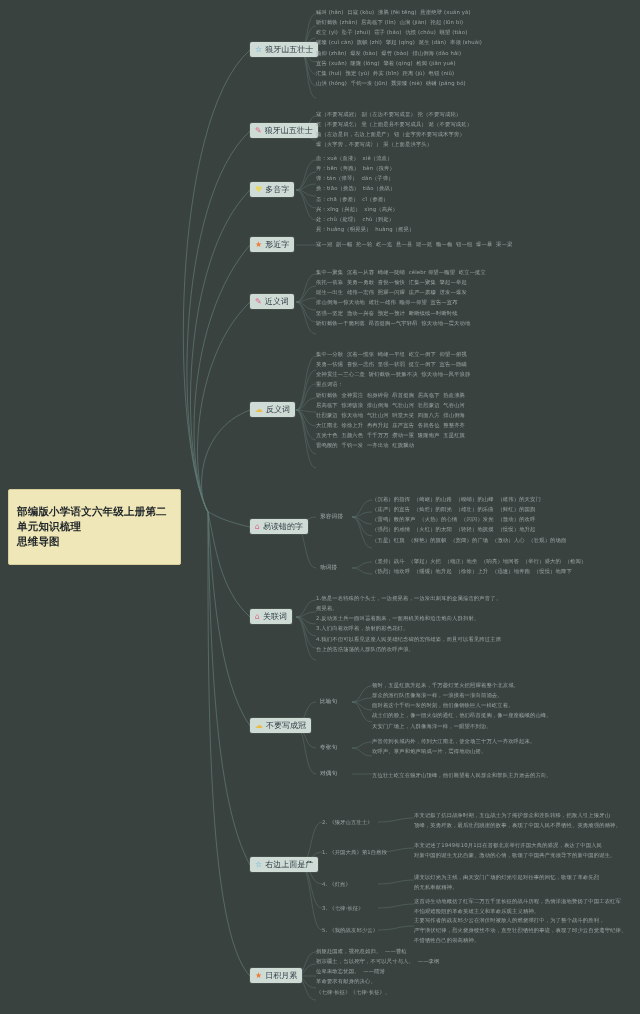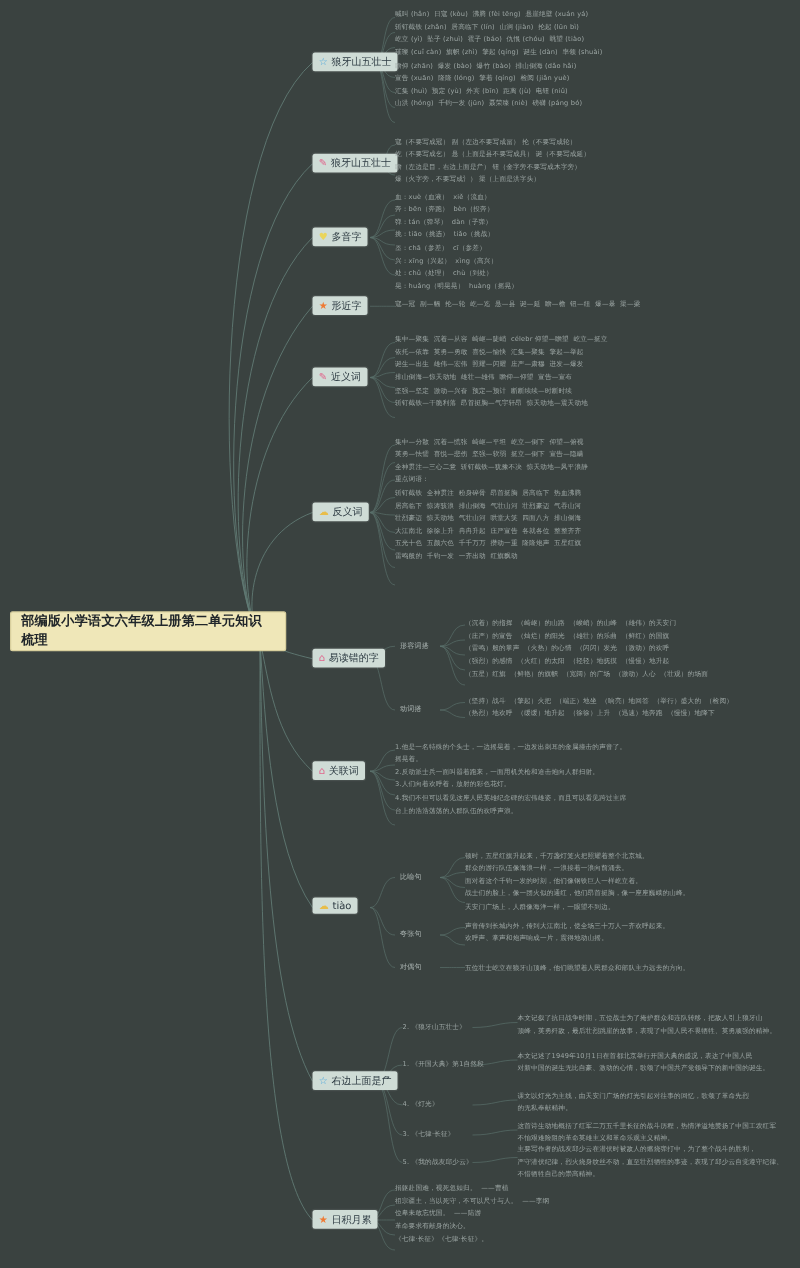--- a/index.html
+++ b/index.html
@@ -7,26 +7,26 @@
     width:640px;height:1014px;
     background:#3a4240;
     font-family:"DejaVu Sans","Liberation Sans",sans-serif;
     overflow:hidden;position:relative;
   }
   #canvas{position:absolute;inset:0;width:640px;height:1014px;}
   #edges{position:absolute;left:0;top:0;width:640px;height:1014px;pointer-events:none;}
 
   .root-node{
     position:absolute;
-    left:8px;top:489px;width:221px;
+    left:8px;top:489px;width:173px;
     background:#efe7b8;
     color:#20262a;
     border:1px solid #d8cf9d;
     border-radius:2px;
-    padding:0 8px;
+    padding:14px 8px;
     font-size:10.5px;
     line-height:1.45;
     font-weight:bold;
     letter-spacing:.2px;
     box-sizing:border-box;
   }
 
   .topic{
     position:absolute;
     display:flex;align-items:center;gap:3px;
@@ -173,20 +173,21 @@
       <path d="M296,976 C 306,976 304,952 316,952"></path>
       <path d="M296,976 C 306,976 304,964 316,964"></path>
       <path d="M296,976 C 306,976 304,976 316,976"></path>
       <path d="M296,976 C 306,976 304,988 316,988"></path>
       <path d="M296,976 C 306,976 304,1000 316,1000"></path>
     </g>
   </svg>
 
   <div class="root-node">
     <div>部编版小学语文六年级上册第二单元知识梳理</div>
+    <div>思维导图</div>
   </div>
 
   <div class="topic" style="left:250px;top:42px;">
     <span class="ico blue">☆</span>
     <span>狼牙山五壮士</span>
   </div>
   <div class="leafblock" style="left:316px;top:7px;width:300px;">喊叫 (hǎn)  日寇 (kòu)  沸腾 (fèi tēng)  悬崖绝壁 (xuán yá)
 斩钉截铁 (zhǎn)  居高临下 (lín)  山涧 (jiàn)  抡起 (lūn bì)
 屹立 (yì)  坠子 (zhuì)  雹子 (báo)  仇恨 (chóu)  眺望 (tiào)
 璀璨 (cuǐ càn)  旗帜 (zhì)  擎起 (qíng)  诞生 (dàn)  率领 (shuài)
@@ -269,21 +270,21 @@
   </div>
   <div class="leafblock" style="left:316px;top:593px;width:300px;">1.他是一名特殊的个头士，一边摇晃着，一边发出刺耳的金属撞击的声音了。
 摇晃着。
 2.反动派士兵一面叫嚣着跑来，一面用机关枪和迫击炮向人群扫射。
 3.人们向着欢呼着，放射的彩色花灯。
 4.我们不但可以看见这座人民英雄纪念碑的宏伟雄姿，而且可以看见跨过主席
 台上的浩浩荡荡的人群队伍的欢呼声浪。</div>
 
   <div class="topic" style="left:250px;top:718px;">
     <span class="ico gold">☁</span>
-    <span>tiào</span>
+    <span>不要写成冠</span>
   </div>
   <div class="subtopic" style="left:320px;top:698px;">比喻句</div>
   <div class="leafblock" style="left:372px;top:680px;width:250px;">顿时，五星红旗升起来，千万盏灯笼火把照耀着整个北京城。
 群众的游行队伍像海浪一样，一浪接着一浪向前涌去。
 面对着这个千钧一发的时刻，他们像钢铁巨人一样屹立着。
 战士们的脸上，像一团火似的通红，他们昂首挺胸，像一座座巍峨的山峰。
 天安门广场上，人群像海洋一样，一眼望不到边。</div>
   <div class="subtopic" style="left:320px;top:744px;">夸张句</div>
   <div class="leafblock" style="left:372px;top:736px;width:250px;">声音传到长城内外，传到大江南北，使全场三十万人一齐欢呼起来。
 欢呼声、掌声和炮声响成一片，震得地动山摇。</div>

